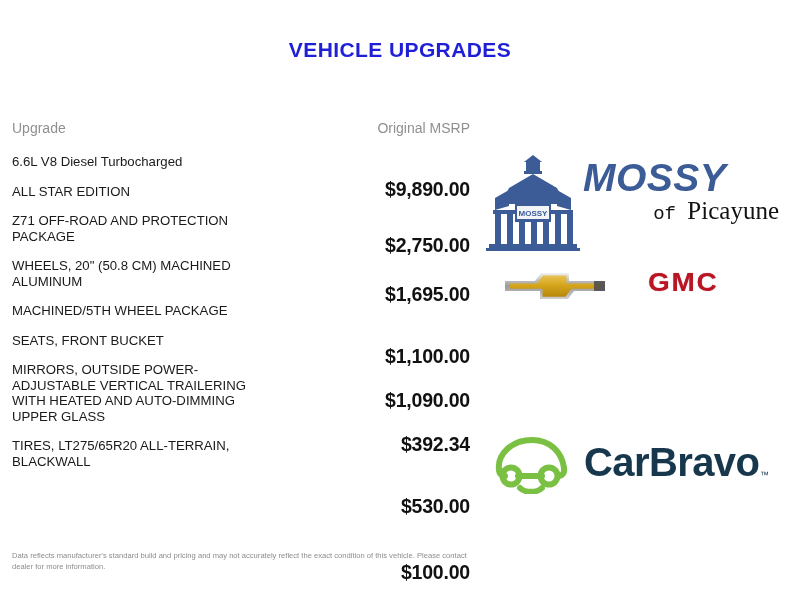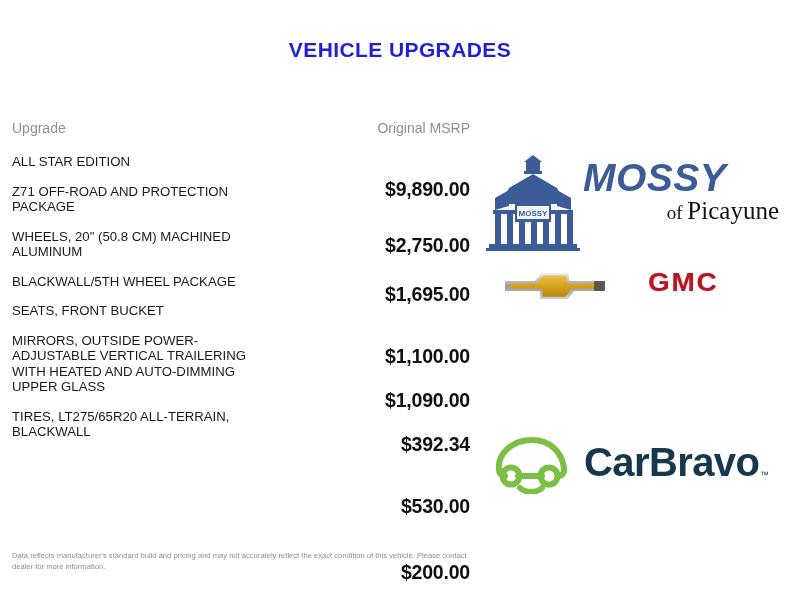--- a/index.html
+++ b/index.html
@@ -136,20 +136,21 @@
     font-family: "Liberation Serif", serif;
     font-size: 25px;
     color: #111111;
     line-height: 28px;
     text-align: right;
     padding-right: 4px;
     margin-top: -3px;
   }
   #mossy-sub .of-word {
     font-size: 19px;
+    font-family: Liberation Mono, monospace;
   }
 
   
   #brand-row {
     position: absolute;
     left: 0;
     top: 262px;
     width: 320px;
     height: 48px;
   }
@@ -211,44 +212,45 @@
 <div id="upgrade-table">
 
   <div class="tbl-head">
     <span class="col-upgrade">Upgrade</span>
     <span class="col-msrp">Original MSRP</span>
   </div>
 
   <div class="rows-wrap">
 
     <div class="labels-col">
+      <div class="row-label">6.6L V8 Diesel Turbocharged</div>
       <div class="row-label">ALL STAR EDITION</div>
       <div class="row-label">Z71 OFF-ROAD AND PROTECTION
 PACKAGE</div>
       <div class="row-label">WHEELS, 20" (50.8 CM) MACHINED
 ALUMINUM</div>
-      <div class="row-label">BLACKWALL/5TH WHEEL PACKAGE</div>
+      <div class="row-label">MACHINED/5TH WHEEL PACKAGE</div>
       <div class="row-label">SEATS, FRONT BUCKET</div>
       <div class="row-label">MIRRORS, OUTSIDE POWER-
 ADJUSTABLE VERTICAL TRAILERING
 WITH HEATED AND AUTO-DIMMING
 UPPER GLASS</div>
       <div class="row-label">TIRES, LT275/65R20 ALL-TERRAIN,
 BLACKWALL</div>
     </div>
 
     <div class="prices-col">
       <div class="row-price" style="margin-bottom:34px">$9,890.00</div>
       <div class="row-price" style="margin-bottom:27px">$2,750.00</div>
       <div class="row-price" style="margin-bottom:40px">$1,695.00</div>
       <div class="row-price" style="margin-bottom:22px">$1,100.00</div>
       <div class="row-price" style="margin-bottom:22px">$1,090.00</div>
       <div class="row-price" style="margin-bottom:40px">$392.34</div>
       <div class="row-price" style="margin-bottom:44px">$530.00</div>
-      <div class="row-price">$200.00</div>
+      <div class="row-price">$100.00</div>
     </div>
 
   </div>
 </div>
 
 <div id="fine-print">Data reflects manufacturer's standard build and pricing and may not accurately reflect the exact condition of this vehicle. Please contact dealer for more information.</div>
 
 <div id="logo-panel">
 
   <div id="mossy-logo">

